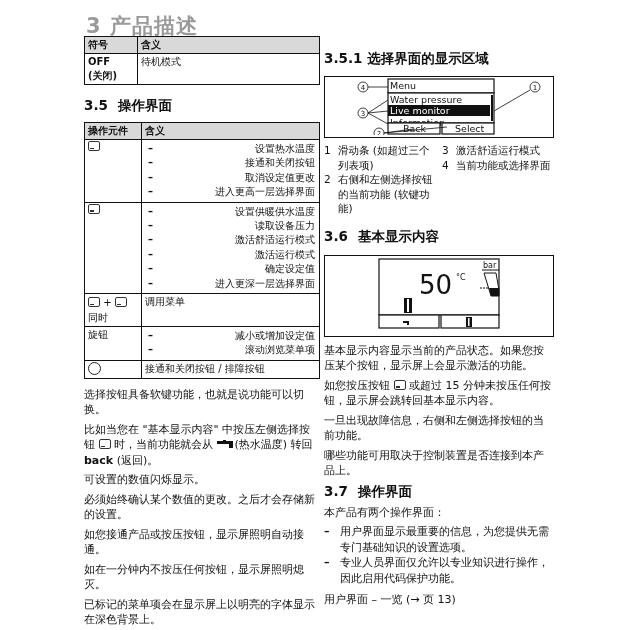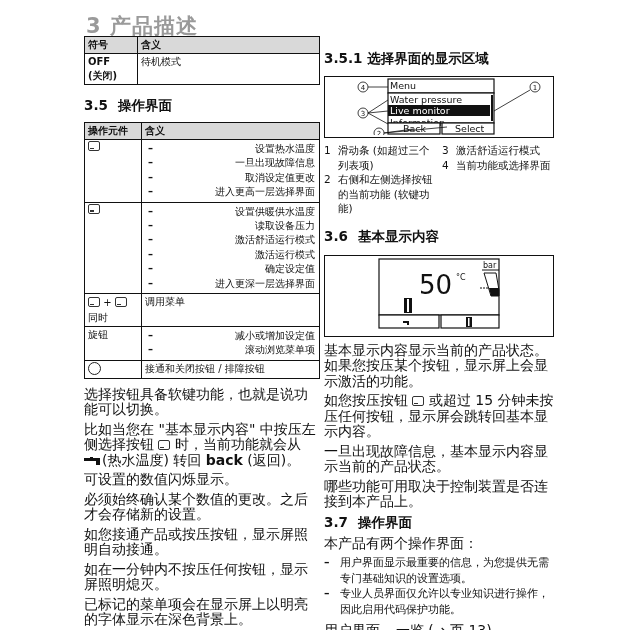--- a/index.html
+++ b/index.html
@@ -19,21 +19,21 @@
   table.tbl th, table.tbl td { border: 1.4px solid #111; padding: 1px 3px; vertical-align: top; text-align: left; }
   table.tbl th { background: #d9d9d9; font-weight: bold; }
   .c1 { width: 46px; }
   .bold { font-weight: bold; }
   .dash-list { margin: 1px; padding: 0; list-style: none; text-align: right; }
   .dash-list li { position: relative; padding-left: 18px; line-height: 14.4px; }
   .dash-list li::before { content: "–"; position: absolute; left: 2px; font-weight: bold; }
 
   h2 { font-size: 13.5px; font-weight: bold; margin: 0; }
   .h-num { display: inline-block; width: 34px; }
-  p.body { font-size: 14px; line-height: 15.5px; margin: 0 0 4px 0; }
+  p.body { font-size: 11px; line-height: 15.5px; margin: 0 0 4px 0; }
 
   .btn-icon { display: inline-block; width: 10px; height: 8px; border: 1.2px solid #333; border-radius: 2px; vertical-align: -1px; position: relative; }
   .btn-icon::after { content: ""; position: absolute; left: 1px; bottom: 1px; width: 4px; height: 1.5px; background: #333; }
   .power-icon { display: inline-block; width: 11px; height: 11px; border: 1.4px solid #222; border-radius: 50%; }
   .tap-icon { display: inline-block; width: 18px; height: 9px; vertical-align: -1px; }
 
   .fig { border: 1.6px solid #111; position: relative; }
   .num-list { font-size: 10.5px; line-height: 14.5px; display: flex; }
   .num-list .col { width: 50%; }
   .num-list .item { display: flex; }
@@ -73,21 +73,21 @@
     <tbody>
         <tr>
       <th class="c1" style="width:50px;">操作元件</th>
       <th>含义</th>
     </tr>
     <tr>
       <td><span class="btn-icon"></span></td>
       <td>
             <ul class="dash-list">
         <li>设置热水温度</li>
-        <li>一旦出现故障信息</li>
+        <li>接通和关闭按钮</li>
         <li>取消设定值更改</li>
         <li>进入更高一层选择界面</li>
       </ul>
           </td>
     </tr>
     <tr>
       <td><span class="btn-icon"></span></td>
       <td>
             <ul class="dash-list">
         <li>设置供暖供水温度</li>
@@ -229,21 +229,21 @@
       <rect x="141" y="61" width="6" height="10" fill="#111"></rect>
       <rect x="143" y="62" width="1.5" height="8" fill="#fff"></rect>
     </svg>
   </div>
 
   <div style="margin-top:6px;">
     <p class="body">基本显示内容显示当前的产品状态。如果您按压某个按钮，显示屏上会显示激活的功能。</p>
     <p class="body">
       <span>如您按压按钮 </span><span class="btn-icon"></span><span> 或超过 15 分钟未按压任何按钮，显示屏会跳转回基本显示内容。</span>
     </p>
-    <p class="body">一旦出现故障信息，基本显示内容显示当前的产品状态。</p>
+    <p class="body">一旦出现故障信息，右侧和左侧选择按钮的当前功能。</p>
     <p class="body">哪些功能可用取决于控制装置是否连接到本产品上。</p>
   </div>
 
   <h2 style="margin-top:3px;margin-bottom:4px;">
     <span class="h-num">3.7</span><span>操作界面</span>
   </h2>
   <p class="body">本产品有两个操作界面：</p>
   <ul class="bullets">
     <li>用户界面显示最重要的信息，为您提供无需专门基础知识的设置选项。</li>
     <li>专业人员界面仅允许以专业知识进行操作，因此启用代码保护功能。</li>

